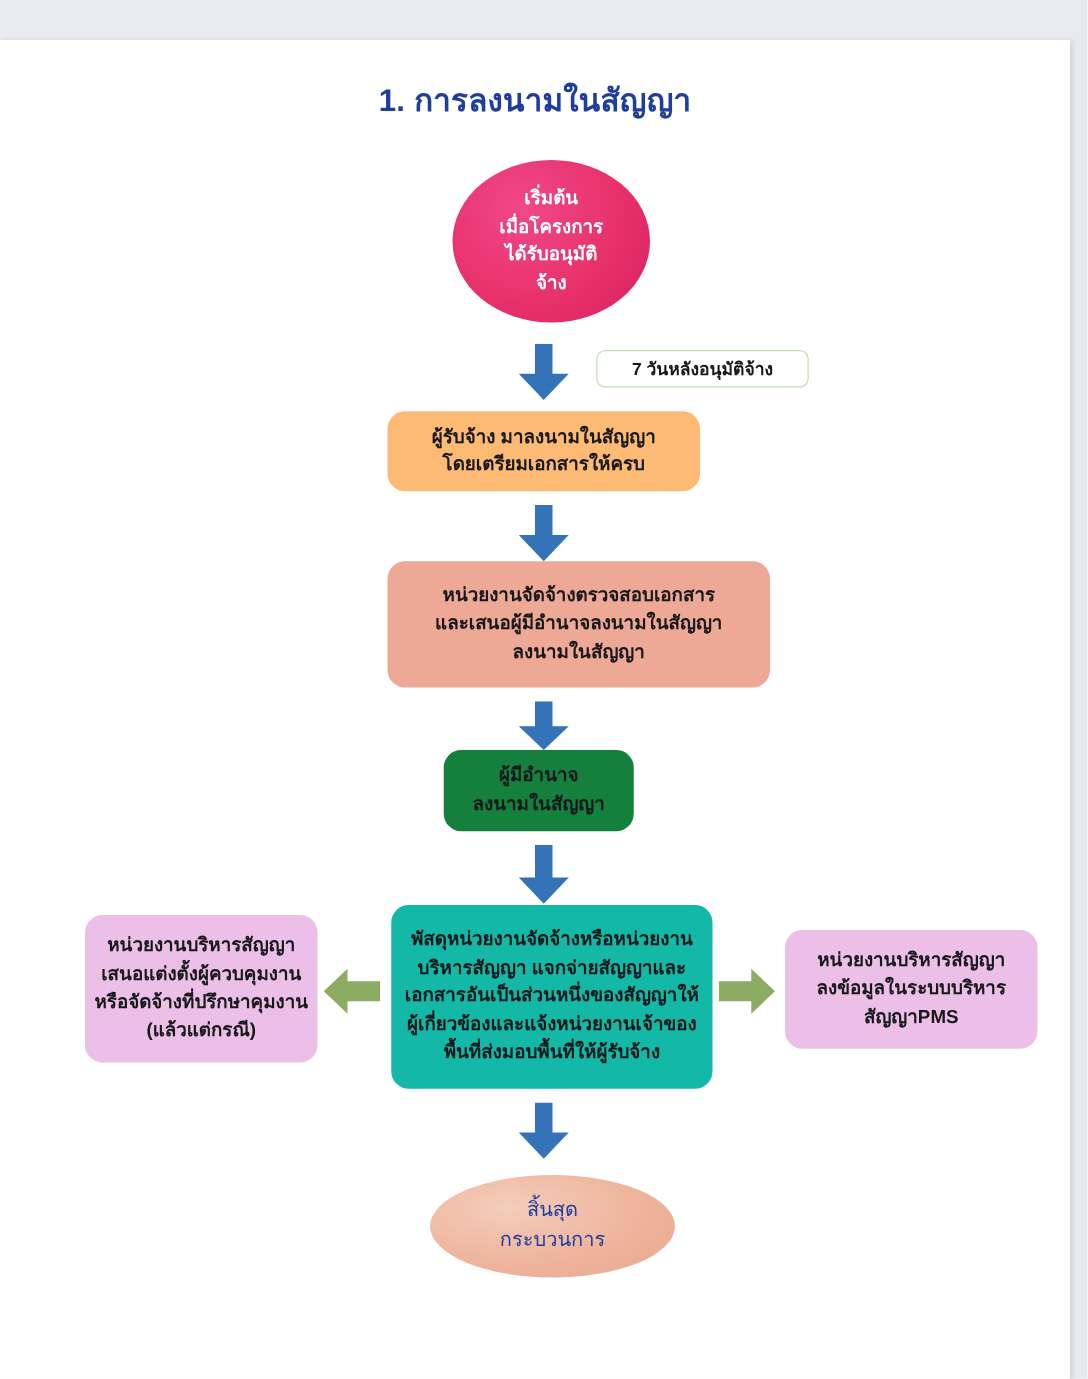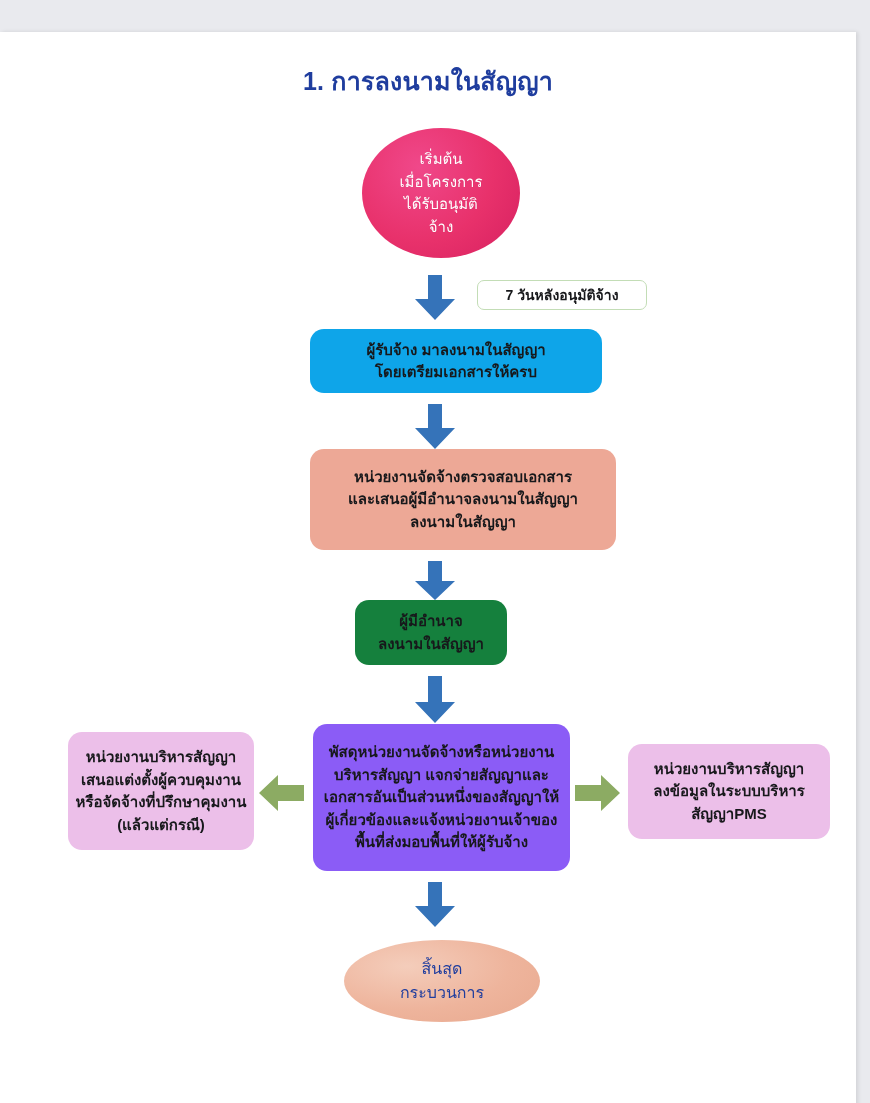--- a/index.html
+++ b/index.html
@@ -57,37 +57,37 @@
   
   #start-node {
     left: 362px;
     top: 96px;
     width: 158px;
     height: 130px;
     border-radius: 50%;
     background: radial-gradient(circle at 36% 30%, #f0488a 0%, #e8316b 55%, #d62060 100%);
     color: #ffffff;
     font-size: 15px;
-    font-weight: normal;
+    font-weight: bold;
     text-shadow: 0 0 1px rgba(0,0,0,0.10);
   }
 
   
   .box {
     border-radius: 14px;
     color: #17181b;
     font-size: 15px;
     font-weight: bold;
   }
   #step-contractor {
     left: 310px;
     top: 297px;
-    width: 292px;
+    width: 250px;
     height: 64px;
-    background: #0ea5e9;
+    background: #fdba74;
   }
   #step-review {
     left: 310px;
     top: 417px;
     width: 306px;
     height: 101px;
     background: #eda896;
   }
   #step-authority {
     left: 355px;
@@ -95,21 +95,21 @@
     width: 152px;
     height: 65px;
     background: #15803d;
     font-family: Liberation Serif, serif;
   }
   #step-distribute {
     left: 313px;
     top: 692px;
     width: 257px;
     height: 147px;
-    background: #8b5cf6;
+    background: #14b8a6;
   }
   #step-appoint {
     left: 68px;
     top: 700px;
     width: 186px;
     height: 118px;
     background: #ecbfe9;
   }
   #step-pms {
     left: 628px;

